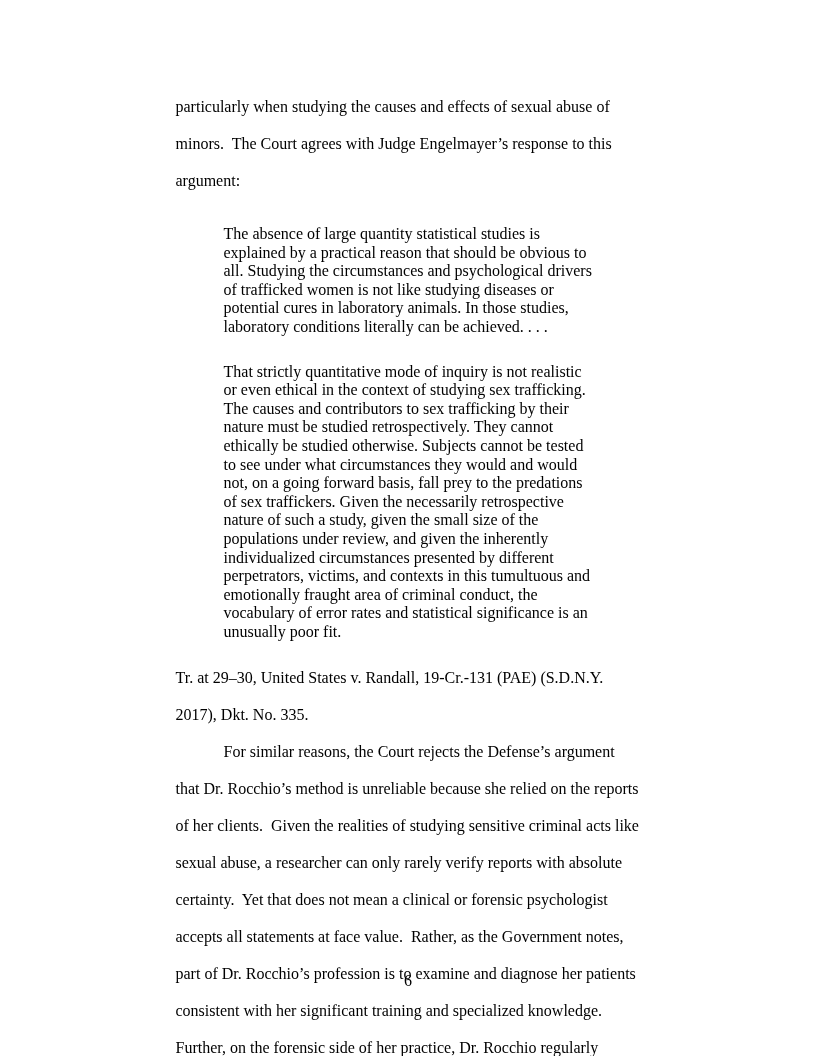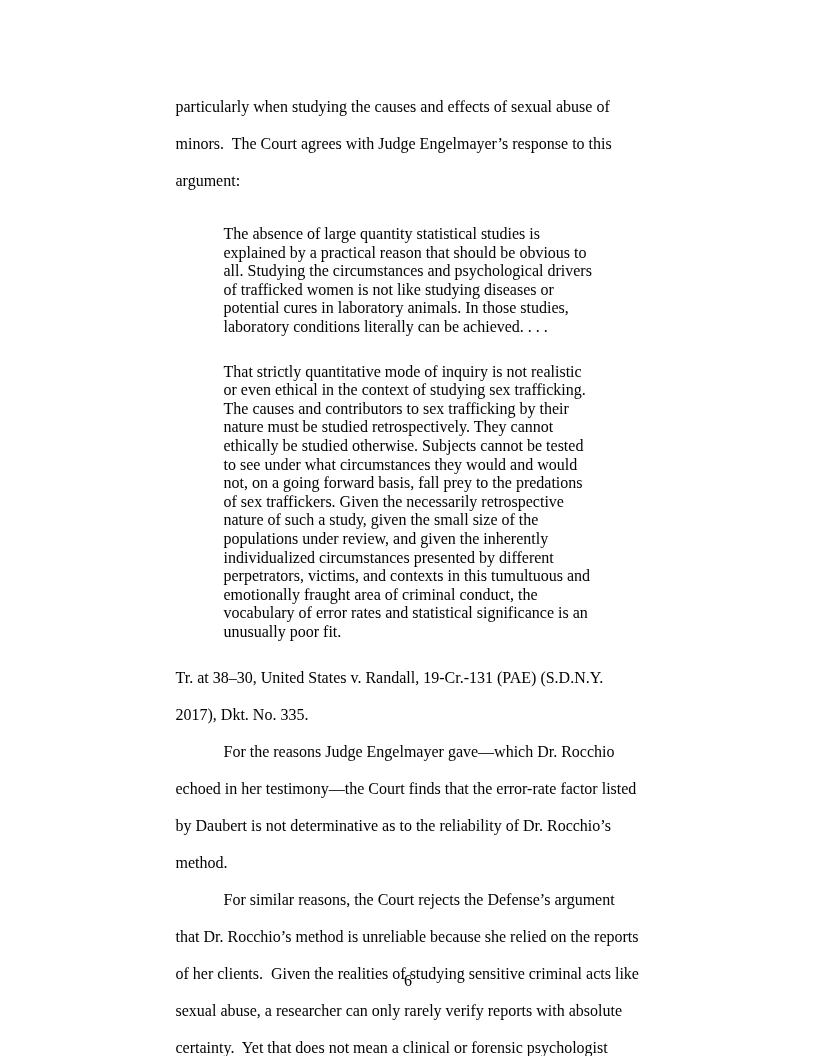--- a/index.html
+++ b/index.html
@@ -57,22 +57,21 @@
 
 <div class="page">
   <main class="doc">
 
     <p class="body">particularly when studying the causes and effects of sexual abuse of minors.  The Court agrees with Judge Engelmayer’s response to this argument:</p>
 
     <blockquote class="quote">The absence of large quantity statistical studies is explained by a practical reason that should be obvious to all. Studying the circumstances and psychological drivers of trafficked women is not like studying diseases or potential cures in laboratory animals. In those studies, laboratory conditions literally can be achieved. . . .</blockquote>
 
     <blockquote class="quote">That strictly quantitative mode of inquiry is not realistic or even ethical in the context of studying sex trafficking. The causes and contributors to sex trafficking by their nature must be studied retrospectively. They cannot ethically be studied otherwise. Subjects cannot be tested to see under what circumstances they would and would not, on a going forward basis, fall prey to the predations of sex traffickers. Given the necessarily retrospective nature of such a study, given the small size of the populations under review, and given the inherently individualized circumstances presented by different perpetrators, victims, and contexts in this tumultuous and emotionally fraught area of criminal conduct, the vocabulary of error rates and statistical significance is an unusually poor fit.</blockquote>
 
-    <p class="body"><span>Tr. at 38–30, </span><span class="italic">United States v. Randall</span><span>, 19-Cr.-131 (PAE) (S.D.N.Y. 2017), Dkt. No. 335.</span></p>
+    <p class="body"><span>Tr. at 29–30, </span><span class="italic">United States v. Randall</span><span>, 19-Cr.-131 (PAE) (S.D.N.Y. 2017), Dkt. No. 335.</span></p>
 
-    <p class="body indent"><span>For the reasons Judge Engelmayer gave—which Dr. Rocchio echoed in her testimony—the Court finds that the error-rate factor listed by </span><span class="italic">Daubert</span><span> is not determinative as to the reliability of Dr. Rocchio’s method.</span></p>
 
     <p class="body indent">For similar reasons, the Court rejects the Defense’s argument that Dr. Rocchio’s method is unreliable because she relied on the reports of her clients.  Given the realities of studying sensitive criminal acts like sexual abuse, a researcher can only rarely verify reports with absolute certainty.  Yet that does not mean a clinical or forensic psychologist accepts all statements at face value.  Rather, as the Government notes, part of Dr. Rocchio’s profession is to examine and diagnose her patients consistent with her significant training and specialized knowledge.  Further, on the forensic side of her practice, Dr. Rocchio regularly investigates and verifies sexual abuse.  She reports “remarkable consistency” between the reports of her clinical patients</p>
 
   </main>
 
   <footer class="page-number">6</footer>
 </div>
 
 </body></html>

